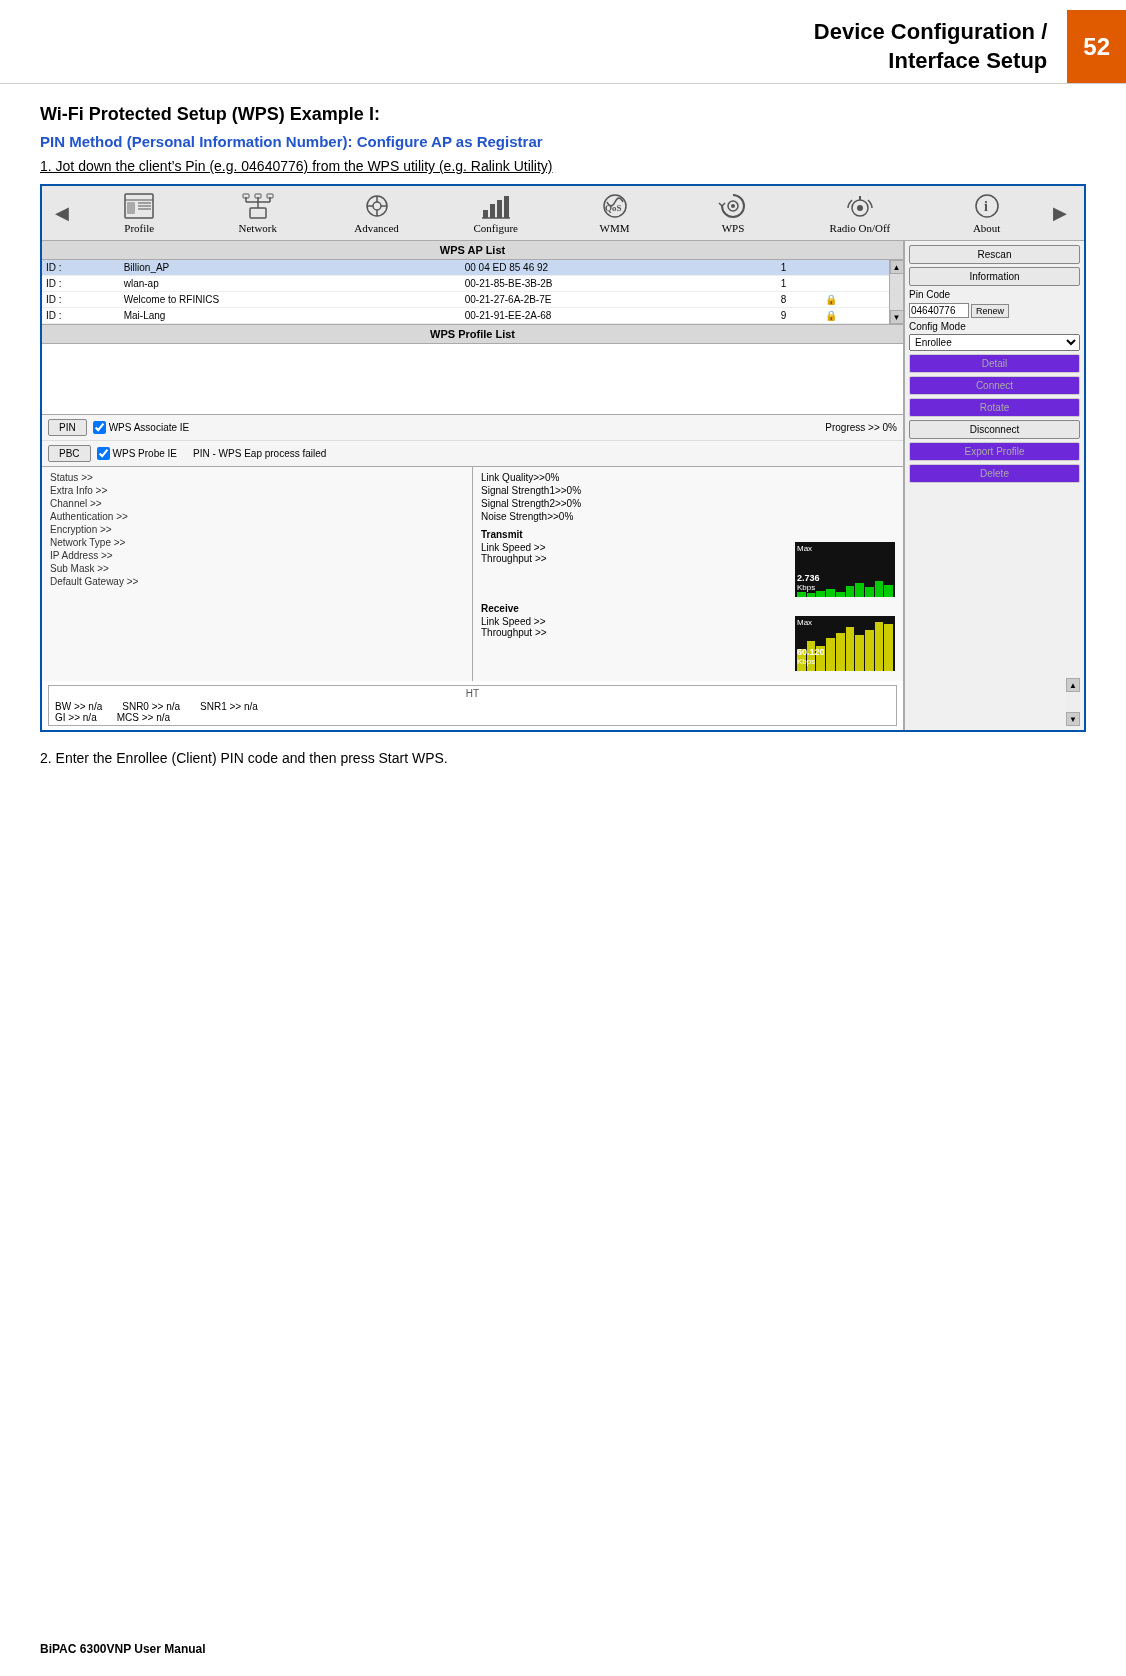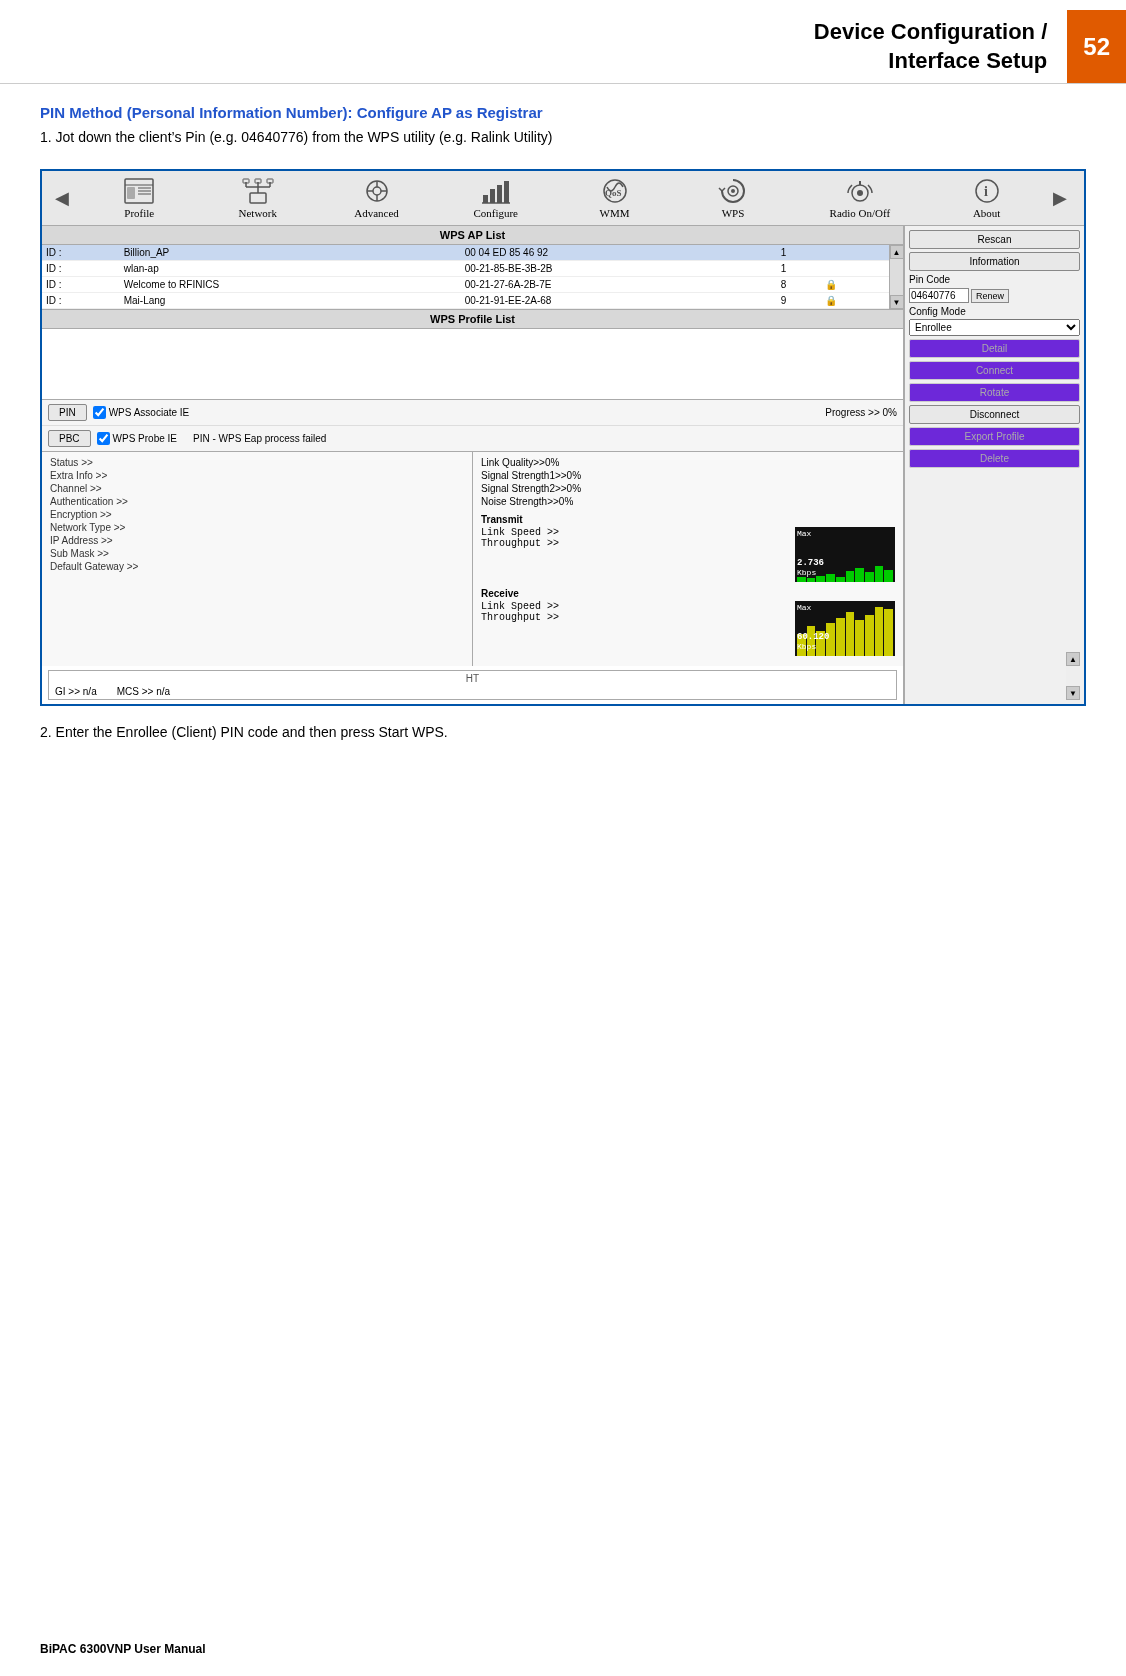--- a/index.html
+++ b/index.html
@@ -55,21 +55,22 @@
     .subsection-title {
       font-size: 15px;
       font-weight: bold;
       color: #2255cc;
       margin-bottom: 8px;
     }
 
     .step-text {
       font-size: 14px;
       color: #000;
-      margin-bottom: 24px;
+      margin-bottom: 10px;
+      text-decoration: underline;
     }
 
     
     .ui-screenshot {
       border: 2px solid #0055aa;
       background: #f0f0f0;
       width: 100%;
       margin-bottom: 18px;
       font-size: 11px;
     }
@@ -330,21 +331,20 @@
     .chart-section-title {
       font-size: 10px;
       font-weight: bold;
       margin-bottom: 2px;
     }
     .chart-row {
       display: flex;
       align-items: flex-start;
       gap: 22px;
       margin-bottom: 6px;
-      font-family: Liberation Mono, monospace;
     }
     .chart-info {
       flex: 1;
       font-size: 10px;
     }
     .chart-box {
       width: 100px;
       height: 55px;
       background: #111;
       position: relative;
@@ -413,20 +413,21 @@
 <div class="header">
   <div class="header-title">
     <span>Device Configuration /</span><br>
     <span>Interface Setup</span>
   </div>
   <div class="header-page-num">52</div>
 </div>
 
 <div class="main-content">
 
+  <div class="section-title">Wi-Fi Protected Setup (WPS) Example I:</div>
   <div class="subsection-title">PIN Method (Personal Information Number): Configure AP as Registrar</div>
   <div class="step-text">1. Jot down the client’s Pin (e.g. 04640776) from the WPS utility (e.g. Ralink Utility)</div>
 
   <div class="ui-screenshot">
 
     <div class="toolbar">
       <div class="toolbar-nav">
         <div class="nav-arrow">◀</div>
       </div>
 
@@ -709,20 +710,25 @@
                 </div>
               </div>
 
             </div>
           </div>
         </div>
 
         <div class="ht-section">
           <div class="ht-title">HT</div>
           <div class="ht-rows">
+            <span>BW &gt;&gt; n/a</span>
+            <span>SNR0 &gt;&gt; n/a</span>
+            <span>SNR1 &gt;&gt; n/a</span>
+          </div>
+          <div class="ht-rows">
             <span>GI &gt;&gt; n/a</span>
             <span>MCS &gt;&gt; n/a</span>
           </div>
         </div>
 
       </div>
 
       <div class="right-panel">
         <button class="right-btn">Rescan</button>
         <button class="right-btn">Information</button>

